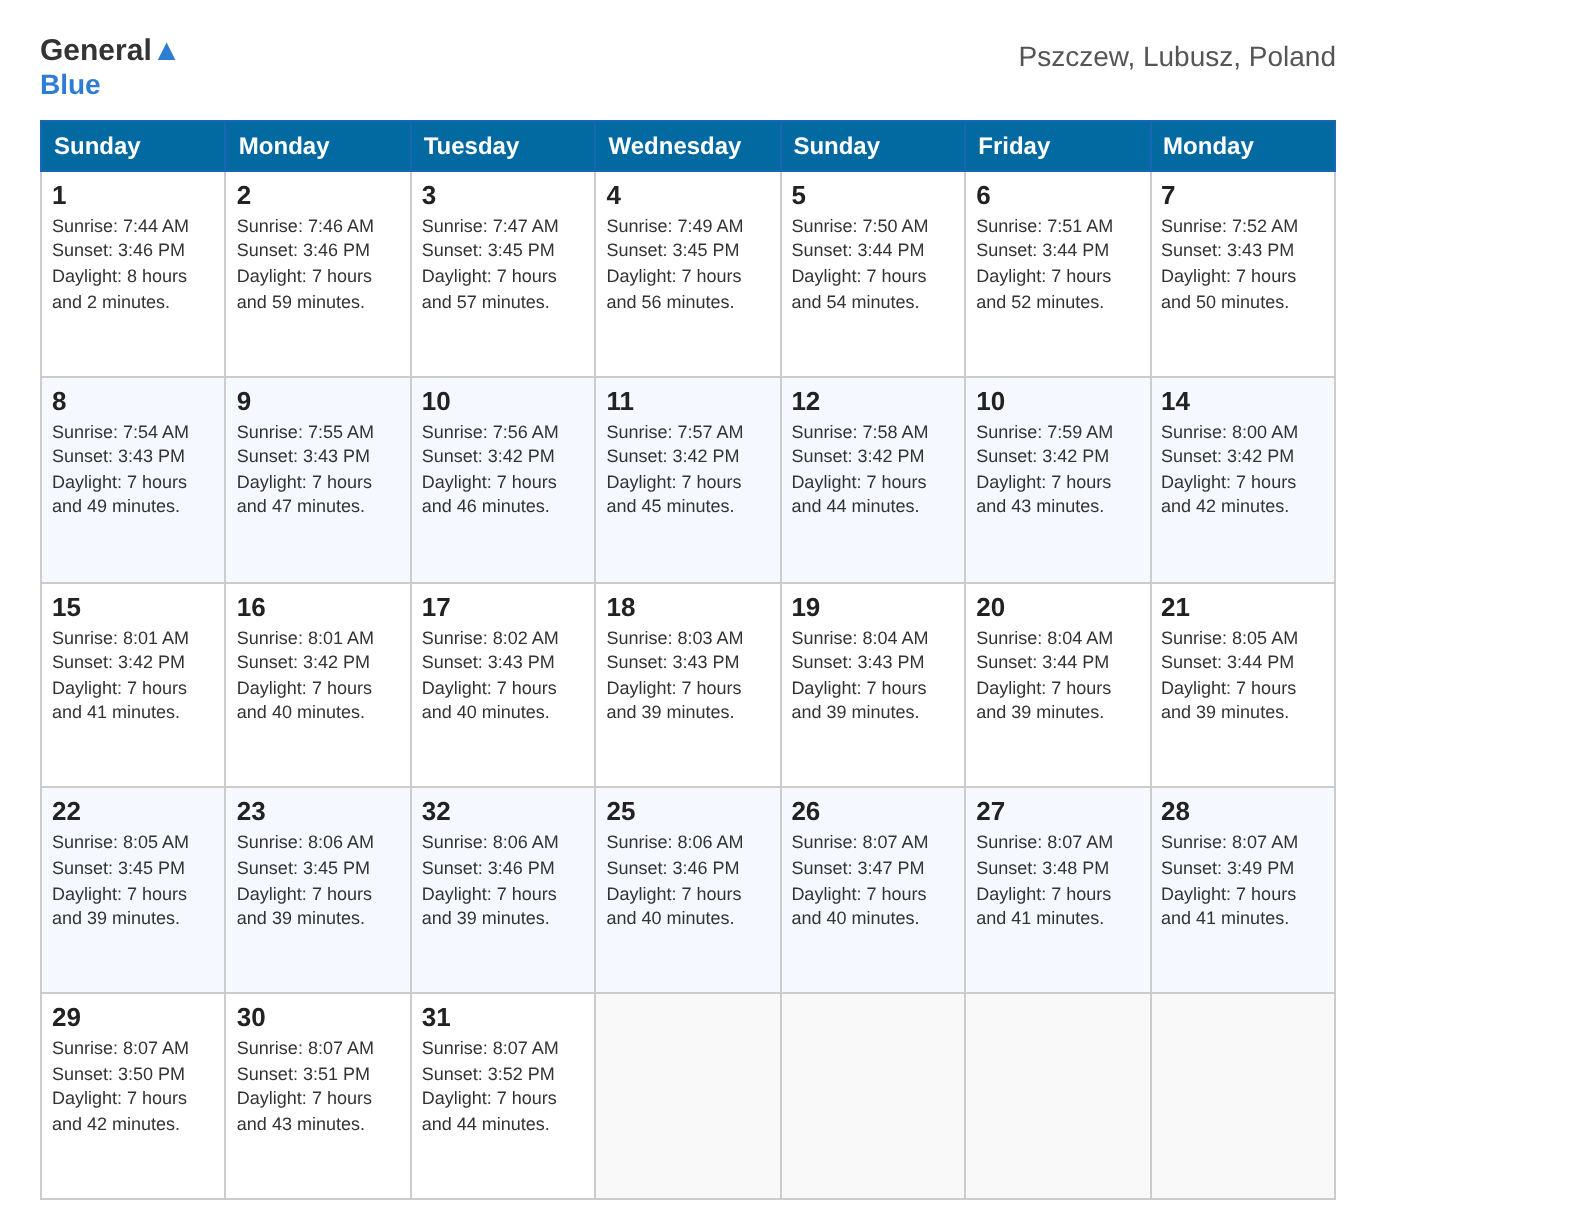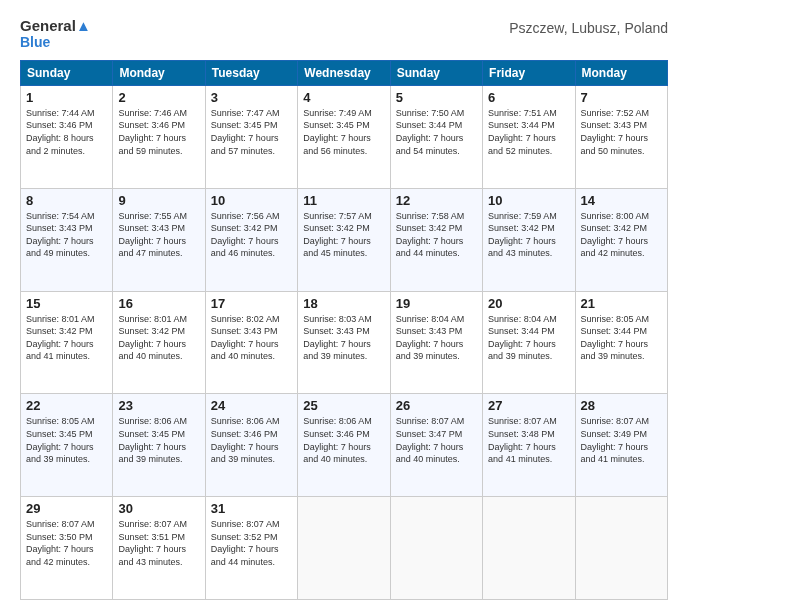--- a/index.html
+++ b/index.html
@@ -142,21 +142,21 @@
           <td><span class="day-num">16</span><span class="day-info">Sunrise: 8:01 AM<br>Sunset: 3:42 PM<br>Daylight: 7 hours and 40 minutes.</span></td>
           <td><span class="day-num">17</span><span class="day-info">Sunrise: 8:02 AM<br>Sunset: 3:43 PM<br>Daylight: 7 hours and 40 minutes.</span></td>
           <td><span class="day-num">18</span><span class="day-info">Sunrise: 8:03 AM<br>Sunset: 3:43 PM<br>Daylight: 7 hours and 39 minutes.</span></td>
           <td><span class="day-num">19</span><span class="day-info">Sunrise: 8:04 AM<br>Sunset: 3:43 PM<br>Daylight: 7 hours and 39 minutes.</span></td>
           <td><span class="day-num">20</span><span class="day-info">Sunrise: 8:04 AM<br>Sunset: 3:44 PM<br>Daylight: 7 hours and 39 minutes.</span></td>
           <td><span class="day-num">21</span><span class="day-info">Sunrise: 8:05 AM<br>Sunset: 3:44 PM<br>Daylight: 7 hours and 39 minutes.</span></td>
         </tr>
         <tr>
           <td><span class="day-num">22</span><span class="day-info">Sunrise: 8:05 AM<br>Sunset: 3:45 PM<br>Daylight: 7 hours and 39 minutes.</span></td>
           <td><span class="day-num">23</span><span class="day-info">Sunrise: 8:06 AM<br>Sunset: 3:45 PM<br>Daylight: 7 hours and 39 minutes.</span></td>
-          <td><span class="day-num">24</span><span class="day-info">Sunrise: 8:06 AM<br>Sunset: 3:46 PM<br>Daylight: 7 hours and 39 minutes.</span></td>
+          <td><span class="day-num">32</span><span class="day-info">Sunrise: 8:06 AM<br>Sunset: 3:46 PM<br>Daylight: 7 hours and 39 minutes.</span></td>
           <td><span class="day-num">25</span><span class="day-info">Sunrise: 8:06 AM<br>Sunset: 3:46 PM<br>Daylight: 7 hours and 40 minutes.</span></td>
           <td><span class="day-num">26</span><span class="day-info">Sunrise: 8:07 AM<br>Sunset: 3:47 PM<br>Daylight: 7 hours and 40 minutes.</span></td>
           <td><span class="day-num">27</span><span class="day-info">Sunrise: 8:07 AM<br>Sunset: 3:48 PM<br>Daylight: 7 hours and 41 minutes.</span></td>
           <td><span class="day-num">28</span><span class="day-info">Sunrise: 8:07 AM<br>Sunset: 3:49 PM<br>Daylight: 7 hours and 41 minutes.</span></td>
         </tr>
         <tr>
           <td><span class="day-num">29</span><span class="day-info">Sunrise: 8:07 AM<br>Sunset: 3:50 PM<br>Daylight: 7 hours and 42 minutes.</span></td>
           <td><span class="day-num">30</span><span class="day-info">Sunrise: 8:07 AM<br>Sunset: 3:51 PM<br>Daylight: 7 hours and 43 minutes.</span></td>
           <td><span class="day-num">31</span><span class="day-info">Sunrise: 8:07 AM<br>Sunset: 3:52 PM<br>Daylight: 7 hours and 44 minutes.</span></td>
           <td class="empty-cell"></td>

